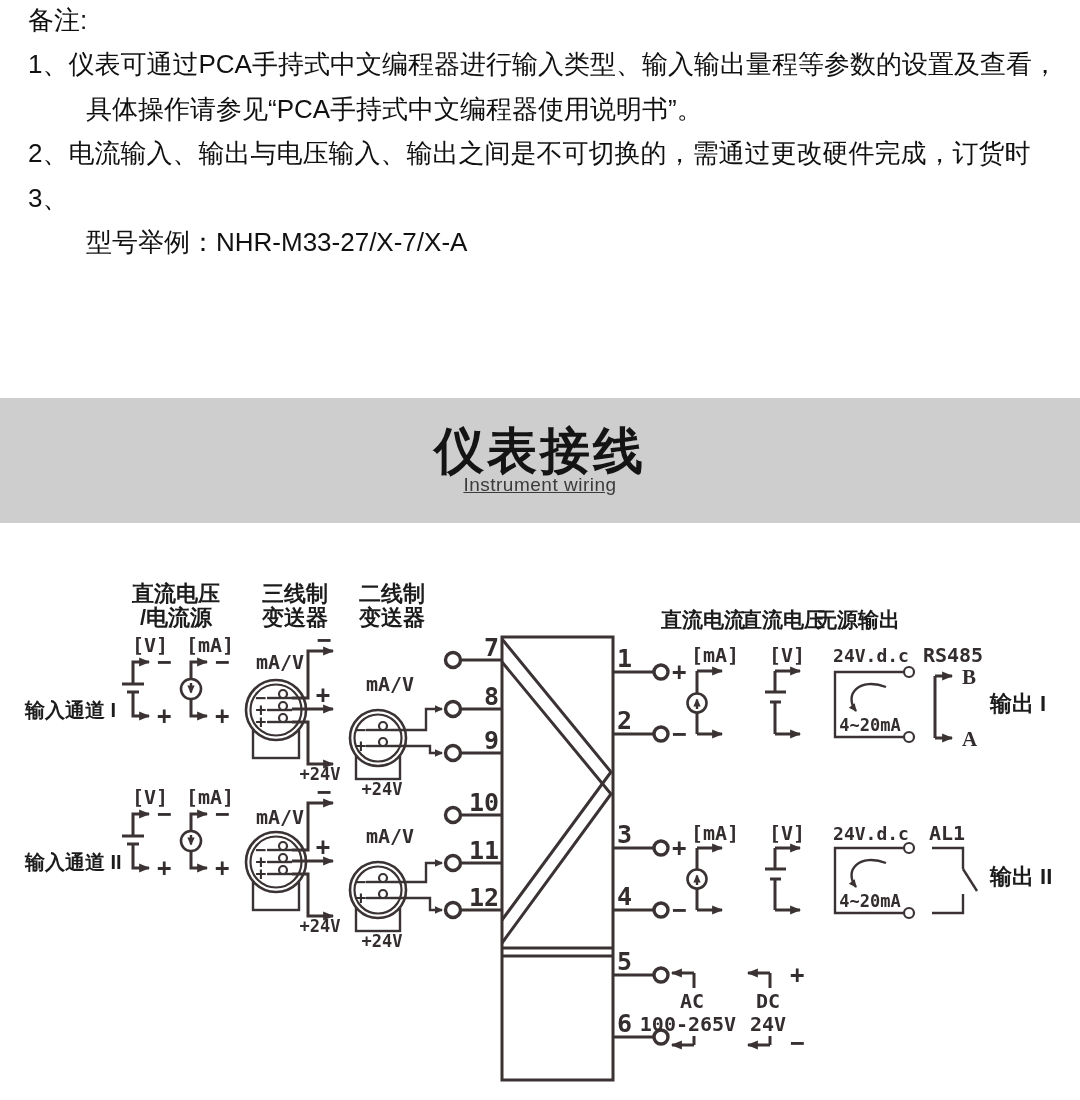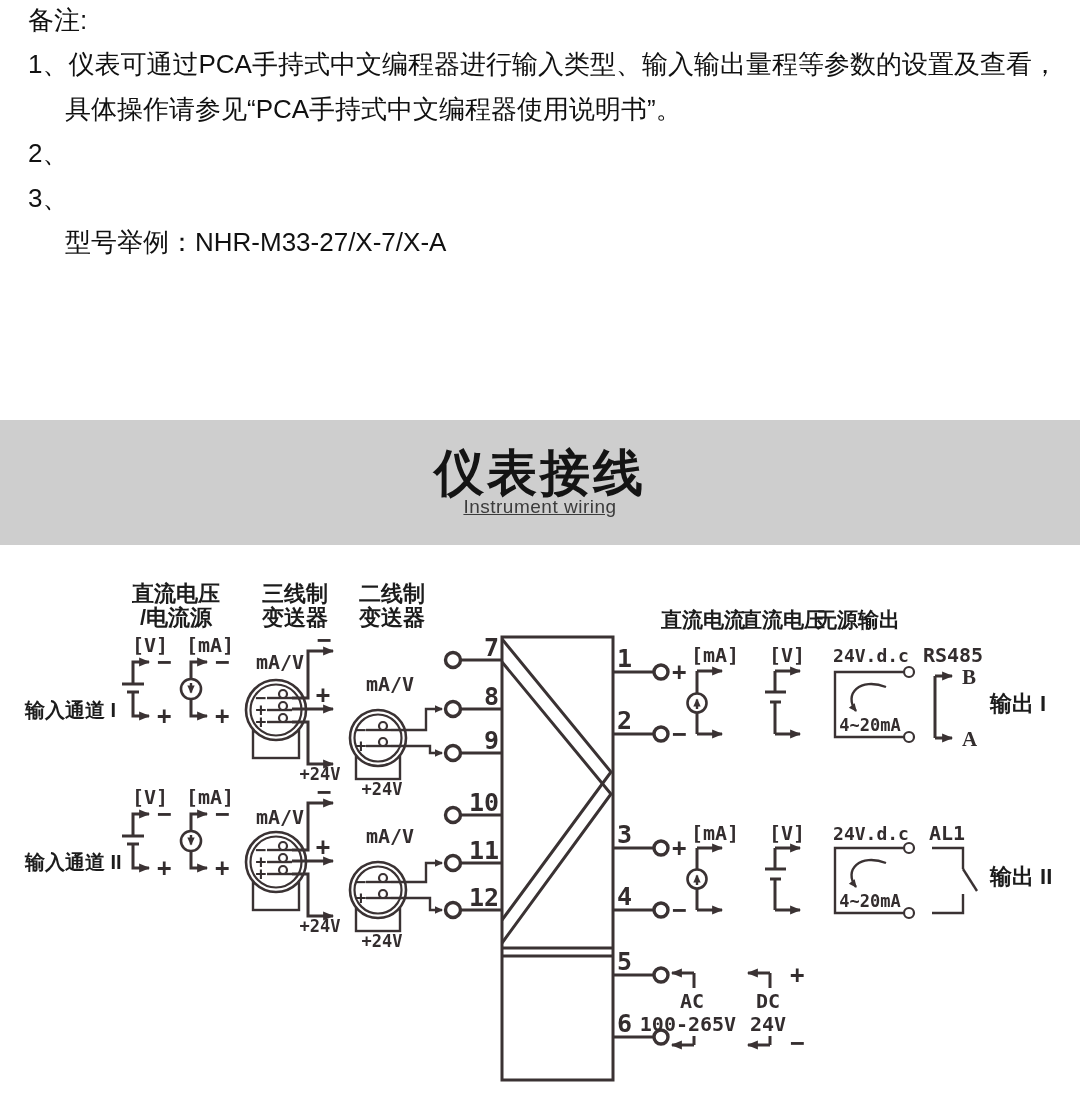--- a/index.html
+++ b/index.html
@@ -1,22 +1,22 @@
 <!DOCTYPE html>
 <html><head>
 <meta charset="utf-8">
 <style>
   html,body{margin:0;padding:0;}
   body{width:1080px;height:1100px;background:#ffffff;position:relative;overflow:hidden;
        font-family:"Liberation Sans",sans-serif;color:#111;}
   .notes{position:absolute;top:-2px;left:0;width:1080px;font-size:26px;font-weight:500;}
   .nrow{height:44.5px;display:flex;align-items:center;padding-left:28px;box-sizing:border-box;white-space:nowrap;}
-  .nrow.cont{padding-left:65px;}
+  .nrow.cont{padding-left:86px;}
   .nnum{flex:none;min-width:37px;}
-  .banner{position:absolute;top:420px;left:0;width:1080px;height:125px;background:#cecece;
+  .banner{position:absolute;top:398px;left:0;width:1080px;height:125px;background:#cecece;
           display:flex;flex-direction:column;align-items:center;justify-content:center;}
   .btitle{font-size:50px;font-weight:bold;color:#141414;letter-spacing:3px;line-height:1.02;}
   .bsub{font-size:19px;color:#3b3b3b;margin-top:-3px;letter-spacing:.5px;text-decoration:underline;}
   .diagram{position:absolute;top:525px;left:0;}
   
   .ln{stroke:#3a3233;stroke-width:3;fill:none;}
   .l2{stroke:#3a3233;stroke-width:2.4;fill:none;}
   .cw{fill:#fff;stroke:#3a3233;stroke-width:2.6;}
   .term{fill:#fff;stroke:#3a3233;stroke-width:3.4;}
   .sm{fill:#fff;stroke:#3a3233;stroke-width:2.2;}
@@ -42,20 +42,21 @@
   </div>
   <div class="nrow">
     <span class="nnum">1、</span>
     <span>仪表可通过PCA手持式中文编程器进行输入类型、输入输出量程等参数的设置及查看，</span>
   </div>
   <div class="nrow cont">
     <span>具体操作请参见“PCA手持式中文编程器使用说明书”。</span>
   </div>
   <div class="nrow">
     <span class="nnum">2、</span>
+    <span>电流输入、输出与电压输入、输出之间是不可切换的，需通过更改硬件完成，订货时</span>
   </div>
   <div class="nrow">
     <span class="nnum">3、</span>
   </div>
   <div class="nrow cont">
     <span>型号举例：NHR-M33-27/X-7/X-A</span>
   </div>
 </div>
 
 <div class="banner">

